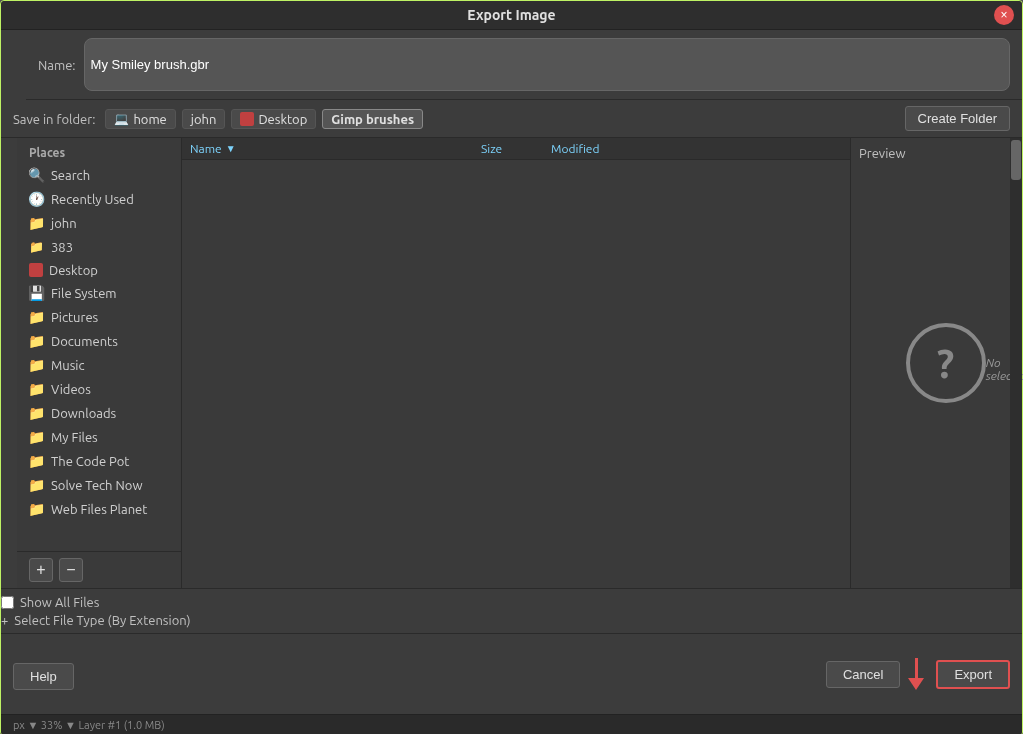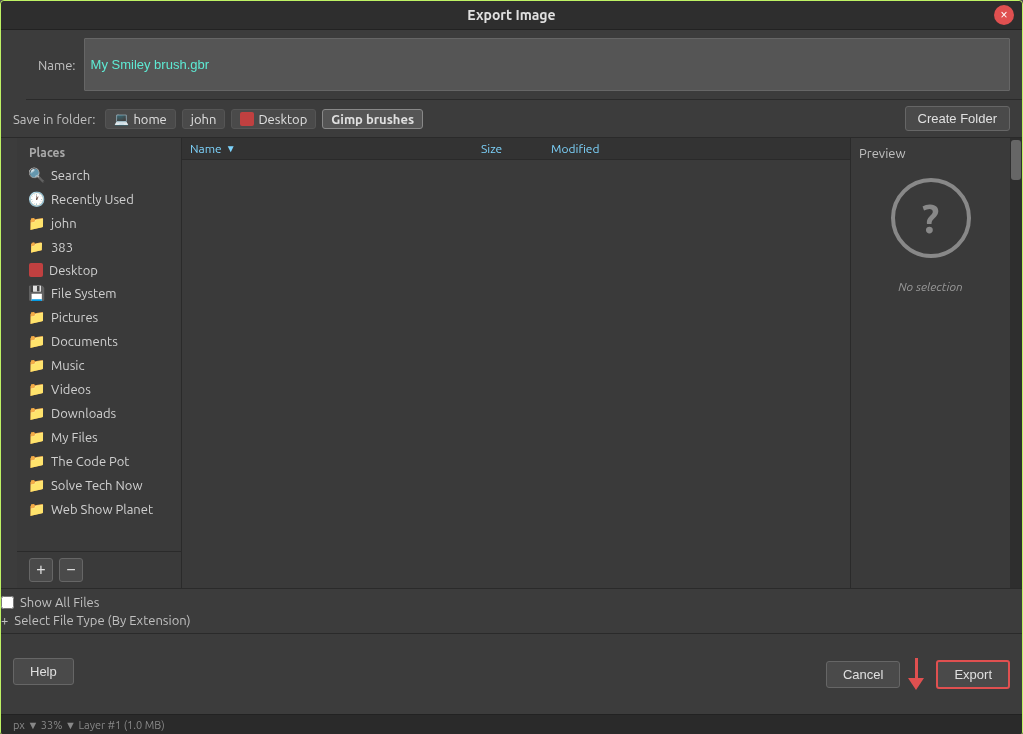--- a/index.html
+++ b/index.html
@@ -65,24 +65,24 @@
     }
     .name-label {
       color: #c0c0c0;
       white-space: nowrap;
       font-size: 13px;
     }
     .name-input {
       flex: 1;
       background: #555;
       border: 1px solid #666;
-      color: #5eead4;
+      color: #ffffff;
       padding: 18px 6px;
       font-size: 13px;
-      border-radius: 1px;
+      border-radius: 8px;
       outline: none;
     }
     .folder-row {
       display: flex;
       align-items: center;
       padding: 6px 12px;
       gap: 6px;
       border-bottom: 1px solid #2a2a2a;
     }
     .folder-label {
@@ -204,21 +204,21 @@
     .file-list {
       flex: 1;
       background: #3a3a3a;
       overflow-y: auto;
     }
     .preview-panel {
       width: 160px;
       background: #3a3a3a;
       border-left: 1px solid #2a2a2a;
       display: flex;
-      flex-direction: column;
+      flex-direction: row;
       align-items: center;
       padding: 8px;
     }
     .preview-header {
       font-size: 13px;
       color: #c0c0c0;
       align-self: flex-start;
       margin-bottom: 8px;
     }
     .preview-icon-area {
@@ -265,21 +265,21 @@
     .expand-row {
       display: flex;
       align-items: center;
       gap: 6px;
       font-size: 13px;
       color: #c0c0c0;
       cursor: pointer;
     }
     .action-row {
       display: flex;
-      align-items: flex-start;
+      align-items: flex-end;
       justify-content: space-between;
       padding: 24px 12px;
       border-top: 1px solid #2a2a2a;
       gap: 20px;
     }
     .action-left { display: flex; gap: 8px; }
     .action-right { display: flex; gap: 8px; align-items: center; }
     .action-btn {
       background: #4a4a4a;
       border: 1px solid #666;
@@ -423,21 +423,21 @@
       <div class="sidebar-item">
         <span class="sidebar-icon folder-icon">📁</span>
         <span>The Code Pot</span>
       </div>
       <div class="sidebar-item">
         <span class="sidebar-icon folder-icon">📁</span>
         <span>Solve Tech Now</span>
       </div>
       <div class="sidebar-item">
         <span class="sidebar-icon folder-icon">📁</span>
-        <span>Web Show Planet</span>
+        <span>Web Files Planet</span>
       </div>
 
       <div class="sidebar-bottom">
         <button class="sidebar-bottom-btn">+</button>
         <button class="sidebar-bottom-btn">−</button>
       </div>
     </div>
 
     <div class="file-area">
       <div class="file-header">

